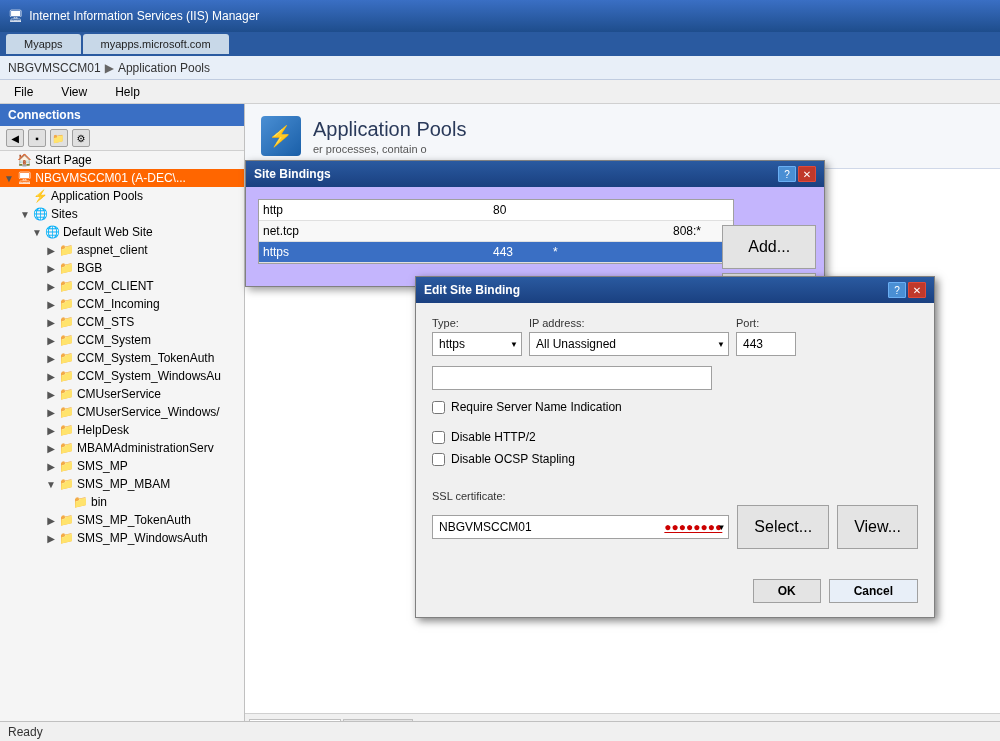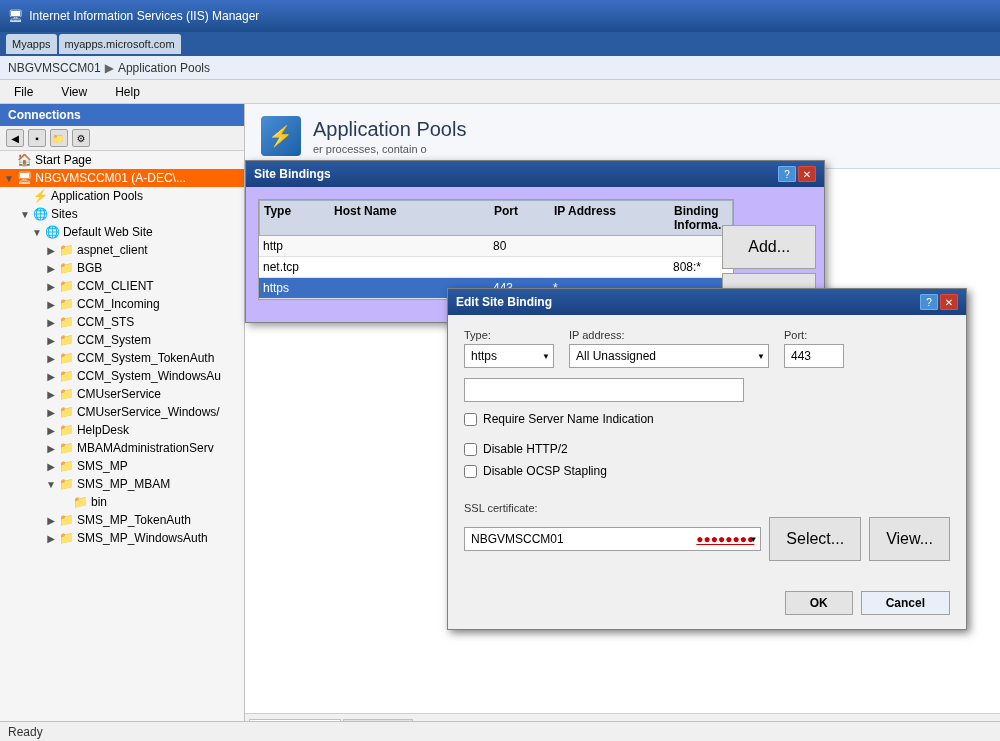--- a/index.html
+++ b/index.html
@@ -20,21 +20,21 @@
     .tab-bar {
       background: #2a5aa0;
       height: 24px;
       display: flex;
       align-items: center;
       padding: 0 6px;
     }
     .tab {
       background: #c8d8e8;
       border-radius: 3px 3px 0 0;
-      padding: 2px 6px;
+      padding: 2px 18px;
       font-size: 11px;
       color: #222;
       height: 20px;
       display: flex;
       align-items: center;
       margin-right: 2px;
     }
 
     
     .breadcrumb-bar {
@@ -248,33 +248,32 @@
       border: 1px solid #a0a0a0;
       cursor: pointer;
       font-size: 16px;
       min-width: 70px;
       text-align: center;
     }
 
     
     .dialog-edit-binding {
       position: absolute;
-      top: 288px;
+      top: 276px;
       left: 415px;
       width: 520px;
       background: #f0f0f0;
       border: 1px solid #808080;
       box-shadow: 3px 3px 8px rgba(0,0,0,0.5);
       pointer-events: all;
       z-index: 10;
-      margin-left: 32px;
     }
     .form-row {
       display: flex;
-      gap: 15px;
+      gap: 7px;
       margin-bottom: 10px;
       align-items: flex-start;
     }
     .form-group { display: flex; flex-direction: column; gap: 3px; }
     .form-label { font-size: 11px; color: #333; }
     .form-select {
       border: 1px solid #a0a0a0;
       background: white;
       padding: 3px 6px;
       font-size: 12px;
@@ -514,27 +513,20 @@
   <div class="dialog-site-bindings">
     <div class="dialog-titlebar">
       <span class="dialog-titlebar-text">Site Bindings</span>
       <div class="dialog-titlebar-btns">
         <div class="titlebar-btn">?</div>
         <div class="titlebar-btn close">✕</div>
       </div>
     </div>
     <div class="dialog-body" style="position:relative; padding-right:90px;">
       <div class="table-wrapper">
-        <div class="table-header">
-          <span>Type</span>
-          <span>Host Name</span>
-          <span>Port</span>
-          <span>IP Address</span>
-          <span>Binding Informa...</span>
-        </div>
         <div class="table-row-item">
           <span>http</span>
           <span></span>
           <span>80</span>
           <span></span>
           <span></span>
         </div>
         <div class="table-row-item">
           <span>net.tcp</span>
           <span></span>

